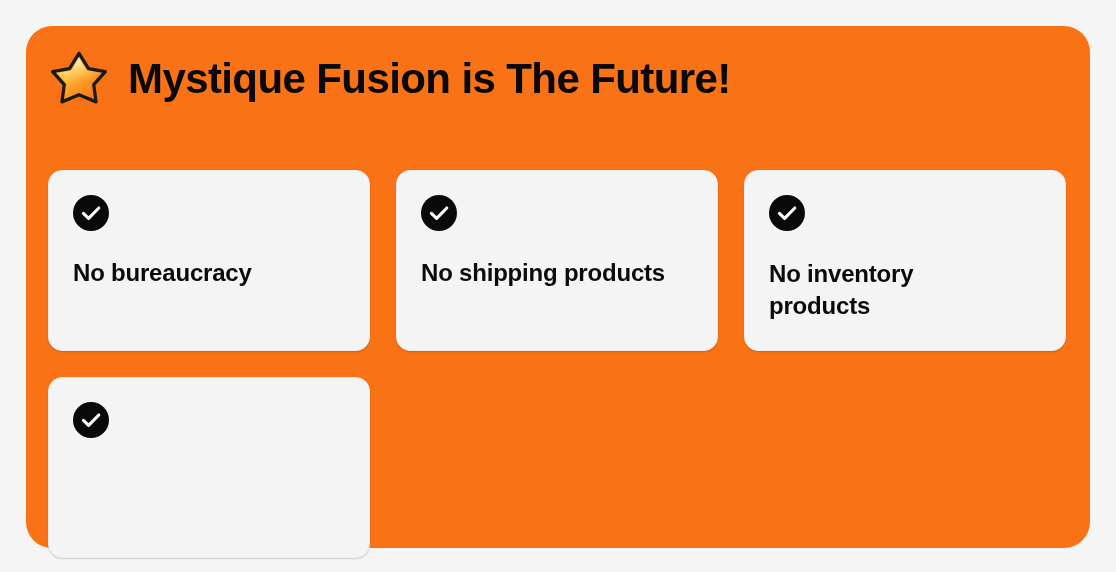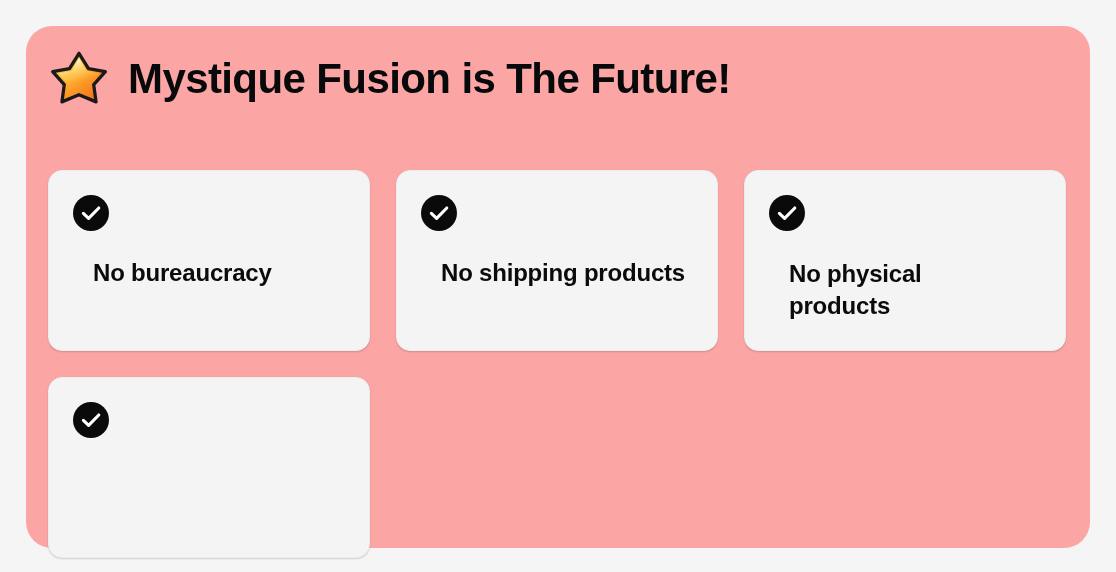--- a/index.html
+++ b/index.html
@@ -23,21 +23,21 @@
     height: 572px;
   }
 
   
   .panel {
     position: absolute;
     left: 26px;
     top: 26px;
     width: 1064px;
     height: 522px;
-    background: #fca5a5;
+    background: #f97316;
     border-radius: 26px;
   }
 
   
   .header {
     position: absolute;
     left: 22px;
     top: 22px;
     display: flex;
     align-items: center;
@@ -93,21 +93,20 @@
   }
 
   .card-label {
     margin-top: 26px;
     font-size: 24px;
     font-weight: 700;
     line-height: 1.34;
     color: #0a0b0c;
     letter-spacing: -0.2px;
     white-space: pre-line;
-    margin-left: 20px;
   }
 
   .card.row2 .card-label { margin-top: 27px; }
 </style>
 </head>
 <body>
 
 <div class="page">
 
   <div class="panel">
@@ -159,21 +158,21 @@
         <div class="card-label">No shipping products</div>
       </div>
 
       <div class="card row2">
         <span>
           <svg class="check-icon" viewBox="0 0 36 36" xmlns="http://www.w3.org/2000/svg">
             <circle cx="18" cy="18" r="18" fill="#0a0a0a"></circle>
             <path d="M10.4 18.4 L15.6 23.4 L25.8 13.0" fill="none" stroke="#ffffff" stroke-width="3.1" stroke-linecap="round" stroke-linejoin="round"></path>
           </svg>
         </span>
-        <div class="card-label">No physical
+        <div class="card-label">No inventory
 products</div>
       </div>
 
       <div class="card row2">
         <span>
           <svg class="check-icon" viewBox="0 0 36 36" xmlns="http://www.w3.org/2000/svg">
             <circle cx="18" cy="18" r="18" fill="#0a0a0a"></circle>
             <path d="M10.4 18.4 L15.6 23.4 L25.8 13.0" fill="none" stroke="#ffffff" stroke-width="3.1" stroke-linecap="round" stroke-linejoin="round"></path>
           </svg>
         </span>

